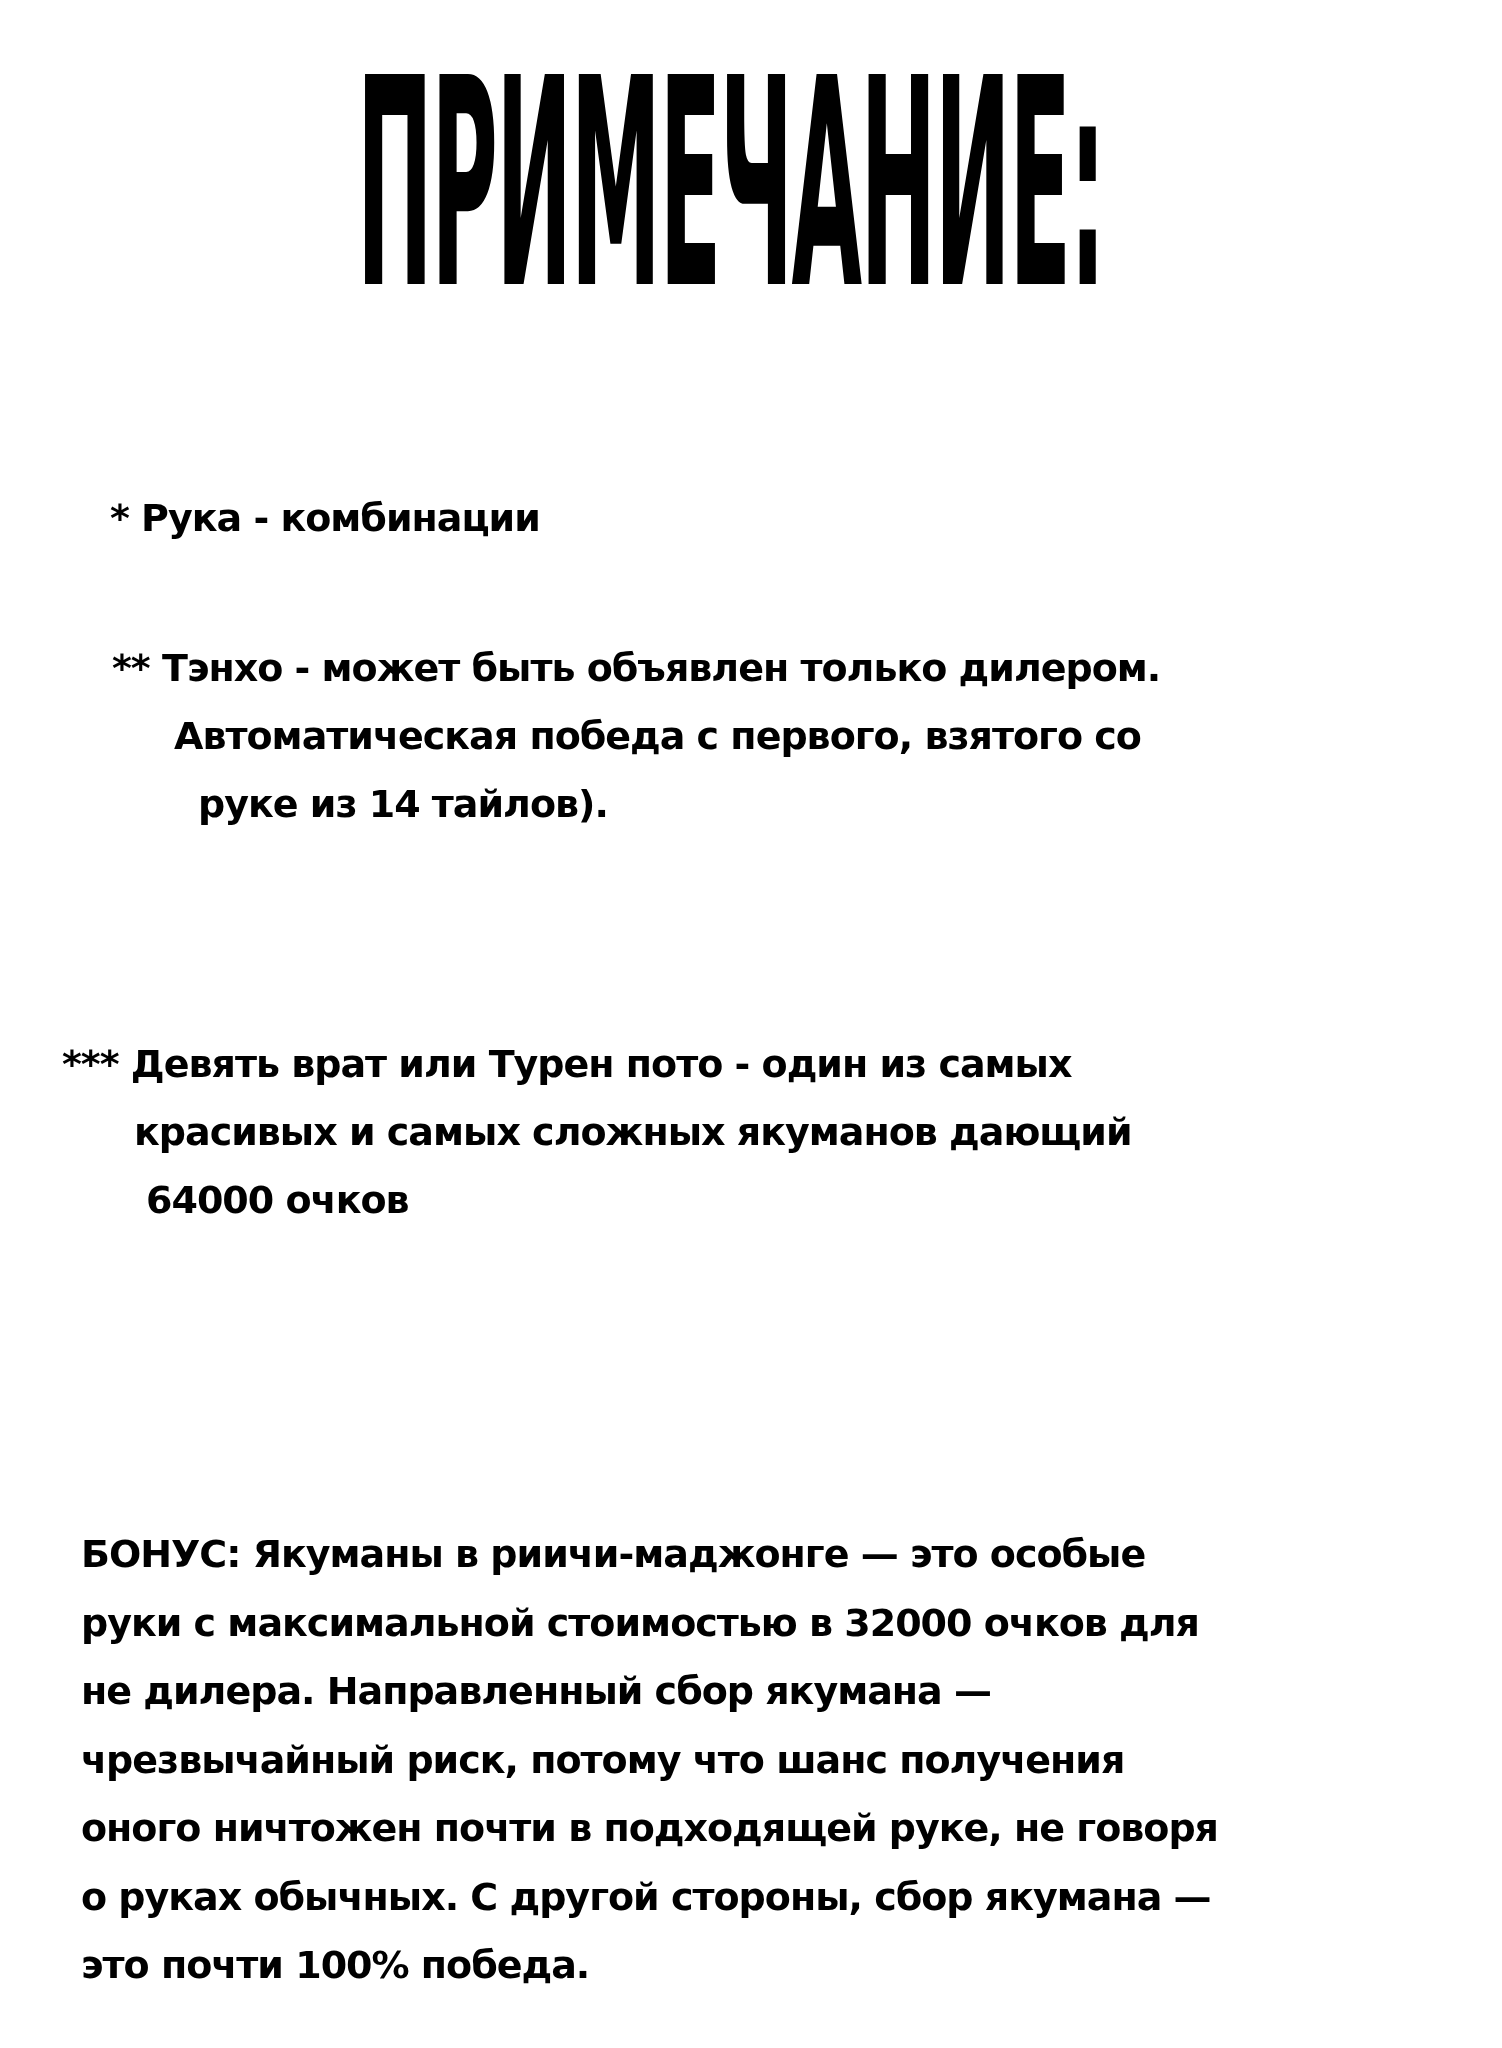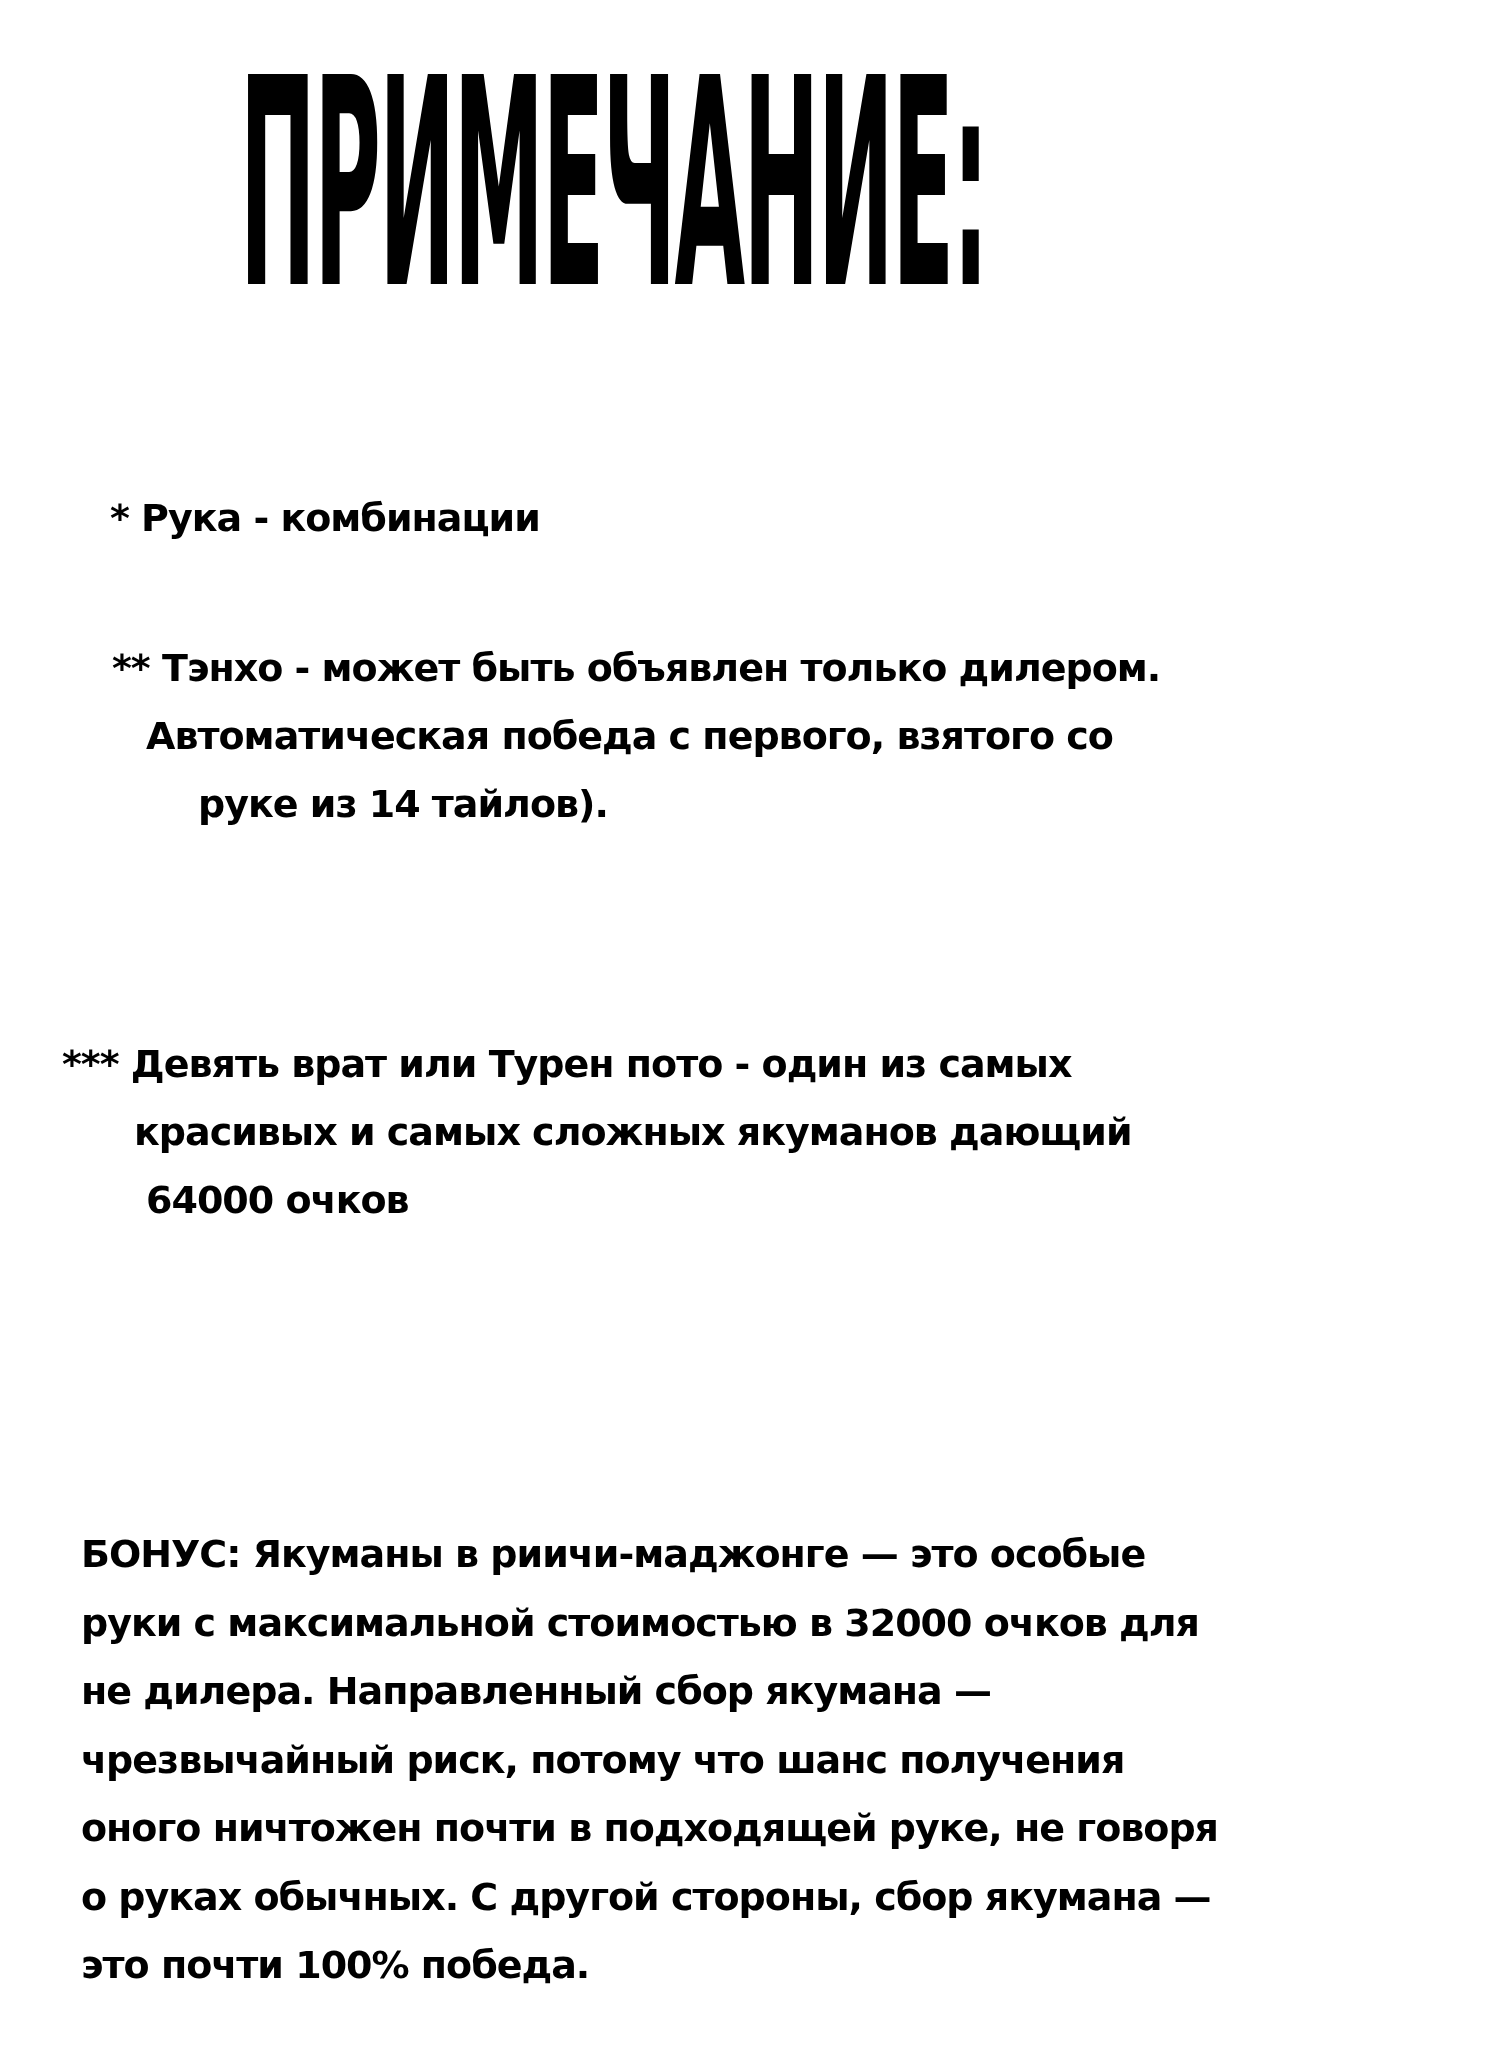--- a/index.html
+++ b/index.html
@@ -2,21 +2,21 @@
 <html><head>
   <meta charset="utf-8">
   <style>
     html, body { margin: 0; padding: 0; background: #ffffff; }
     body {
       width: 1502px; height: 2048px; position: relative; overflow: hidden;
       font-family: "DejaVu Sans", sans-serif; color: #000000;
     }
     .title {
       position: absolute; left: 220px; top: 35px; width: 1020px; height: 300px;
-      display: flex; align-items: center; justify-content: flex-start;
+      display: flex; align-items: center; justify-content: center;
     }
     .title span {
       display: inline-block;
       font-family: "DejaVu Sans", sans-serif; font-weight: bold;
       font-size: 96px; letter-spacing: -2px;
       transform: scaleX(0.95) scaleY(3.0);
       transform-origin: center center;
       line-height: 1;
     }
     .note {
@@ -46,21 +46,21 @@
 <div class="note note1">
   <span class="marker">*</span>
   <span>Рука - комбинации</span>
 </div>
 
 <div class="note note2">
   <span class="line">
     <span class="marker">**</span>
     <span>Тэнхо - может быть объявлен только дилером.</span>
   </span>
-  <span class="line" style="margin-left:34px">Автоматическая победа с первого, взятого со</span>
+  <span class="line" style="margin-left:62px">Автоматическая победа с первого, взятого со</span>
   <span class="line" style="margin-left:86px">руке из 14 тайлов).</span>
 </div>
 
 <div class="note note3">
   <span class="line">
     <span class="marker">***</span>
     <span>Девять врат или Турен пото - один из самых</span>
   </span>
   <span class="line" style="margin-left:72px">красивых и самых сложных якуманов дающий</span>
   <span class="line" style="margin-left:84px">64000 очков</span>

